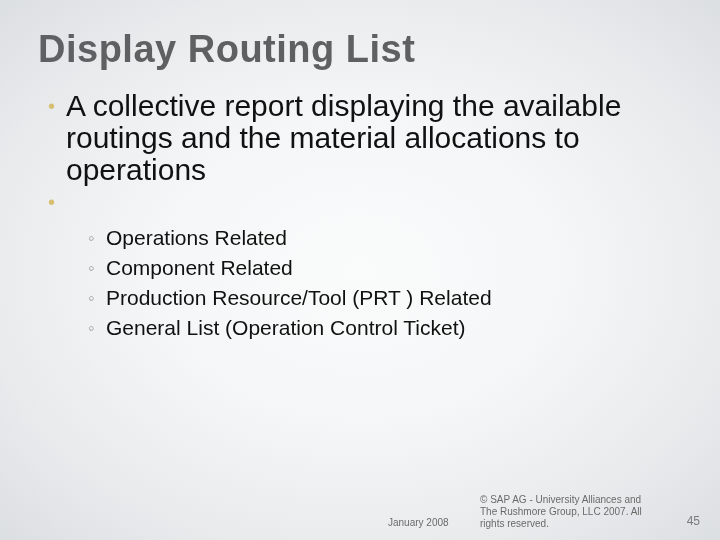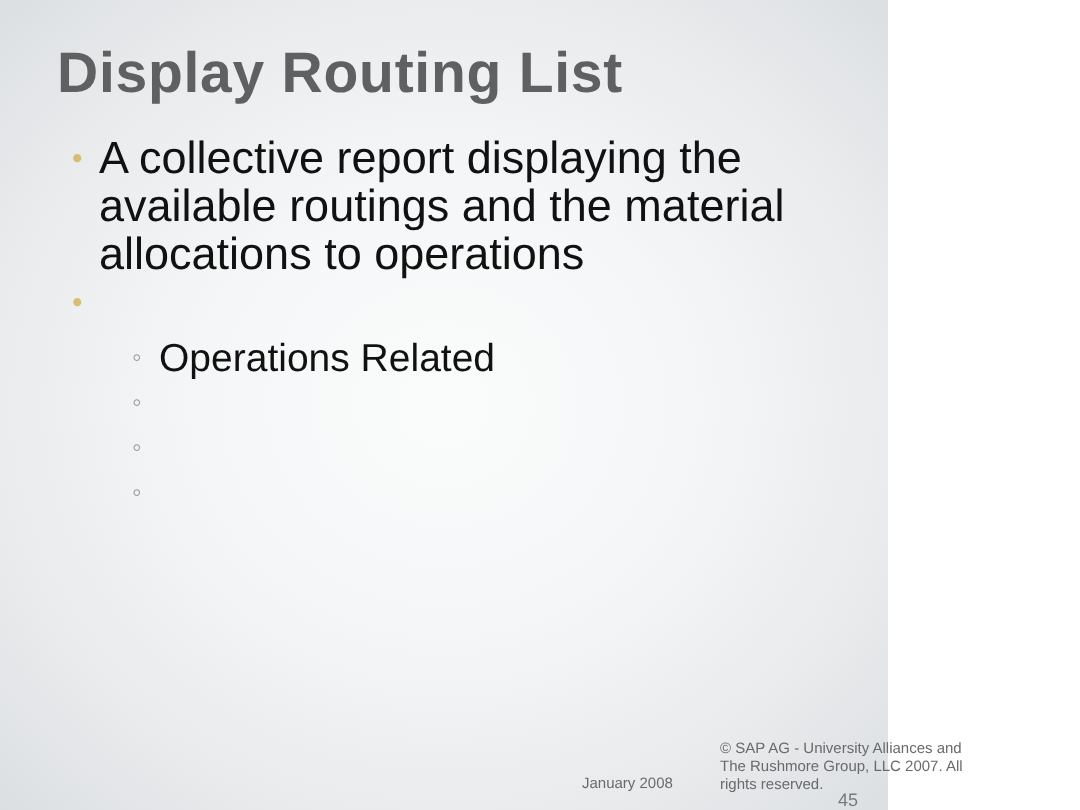--- a/index.html
+++ b/index.html
@@ -4,21 +4,21 @@
 <style>
   html, body {
     margin: 0;
     padding: 0;
     width: 720px;
     height: 540px;
     font-family: Verdana, Geneva, sans-serif;
     overflow: hidden;
   }
   .slide {
-    width: 592px;
+    width: 720px;
     height: 540px;
     background: radial-gradient(ellipse at center, #fafbfb 0%, #f5f6f7 40%, #e8eaec 75%, #dcdfe2 100%);
     position: relative;
     box-sizing: border-box;
   }
   .title {
     position: absolute;
     top: 28px;
     left: 38px;
     font-size: 38px;
@@ -58,21 +58,21 @@
     align-items: flex-start;
     margin-bottom: 2px;
   }
   .sub-marker {
     flex: 0 0 18px;
     color: #9a9a9a;
     font-size: 18px;
     line-height: 28px;
   }
   .sub-text {
-    font-size: 26px;
+    font-size: 21px;
     line-height: 28px;
     color: #111;
   }
   .footer-date {
     position: absolute;
     bottom: 12px;
     left: 388px;
     font-size: 10px;
     color: #6a6a6a;
   }
@@ -80,21 +80,21 @@
     position: absolute;
     bottom: 10px;
     left: 480px;
     width: 180px;
     font-size: 10px;
     line-height: 12px;
     color: #6a6a6a;
   }
   .footer-num {
     position: absolute;
-    bottom: 0;
+    bottom: 12px;
     right: 20px;
     font-size: 12px;
     color: #7a7a7a;
   }
 </style>
 </head>
 <body>
 
 <div class="slide">
 
@@ -111,26 +111,29 @@
       <div class="bullet-dot">•</div>
     </div>
 
     <div class="sub-list">
       <div class="sub-row">
         <div class="sub-marker">◦</div>
         <div class="sub-text">Operations Related</div>
       </div>
       <div class="sub-row">
         <div class="sub-marker">◦</div>
+        <div class="sub-text">Component Related</div>
       </div>
       <div class="sub-row">
         <div class="sub-marker">◦</div>
+        <div class="sub-text">Production Resource/Tool (PRT ) Related</div>
       </div>
       <div class="sub-row">
         <div class="sub-marker">◦</div>
+        <div class="sub-text">General List (Operation Control Ticket)</div>
       </div>
     </div>
 
   </div>
 
   <div class="footer-date">January 2008</div>
   <div class="footer-copy">© SAP AG - University Alliances and The Rushmore Group, LLC 2007. All rights reserved.</div>
   <div class="footer-num">45</div>
 
 </div>

